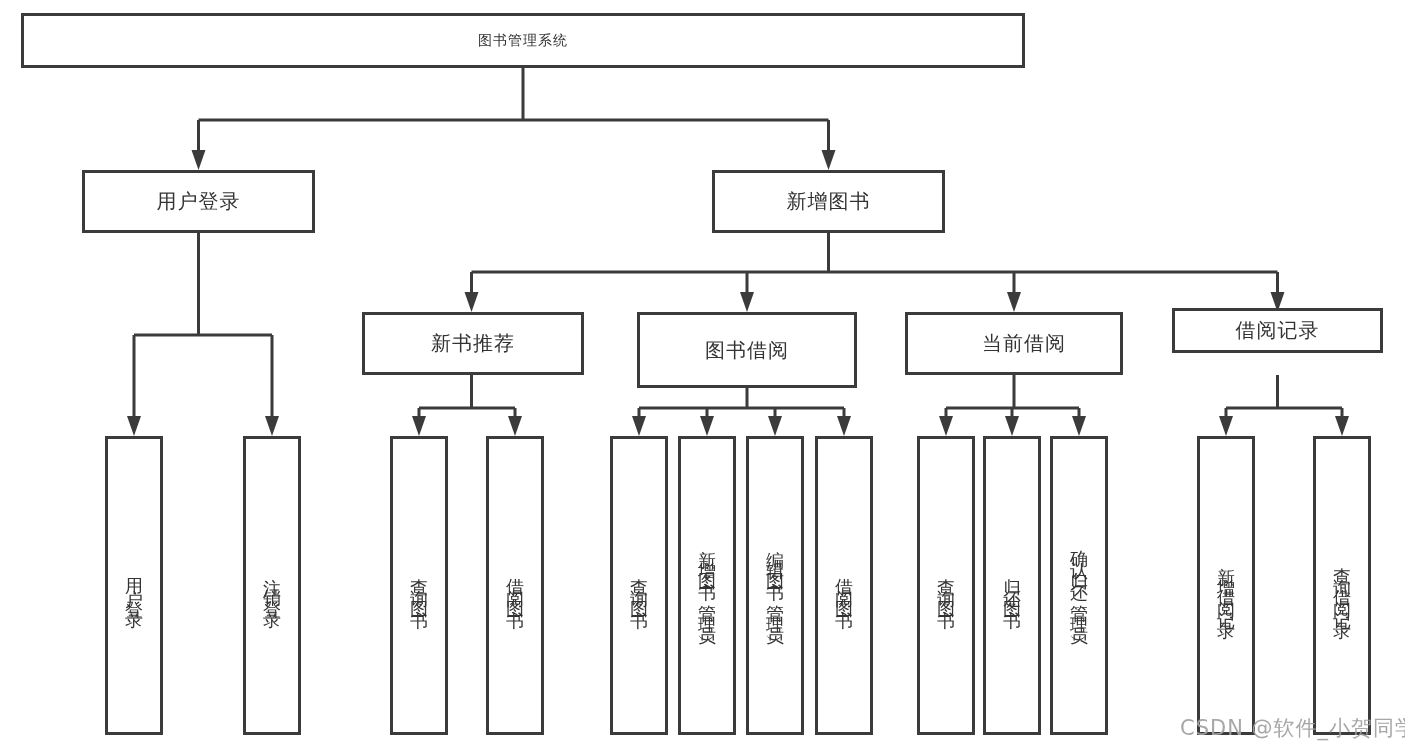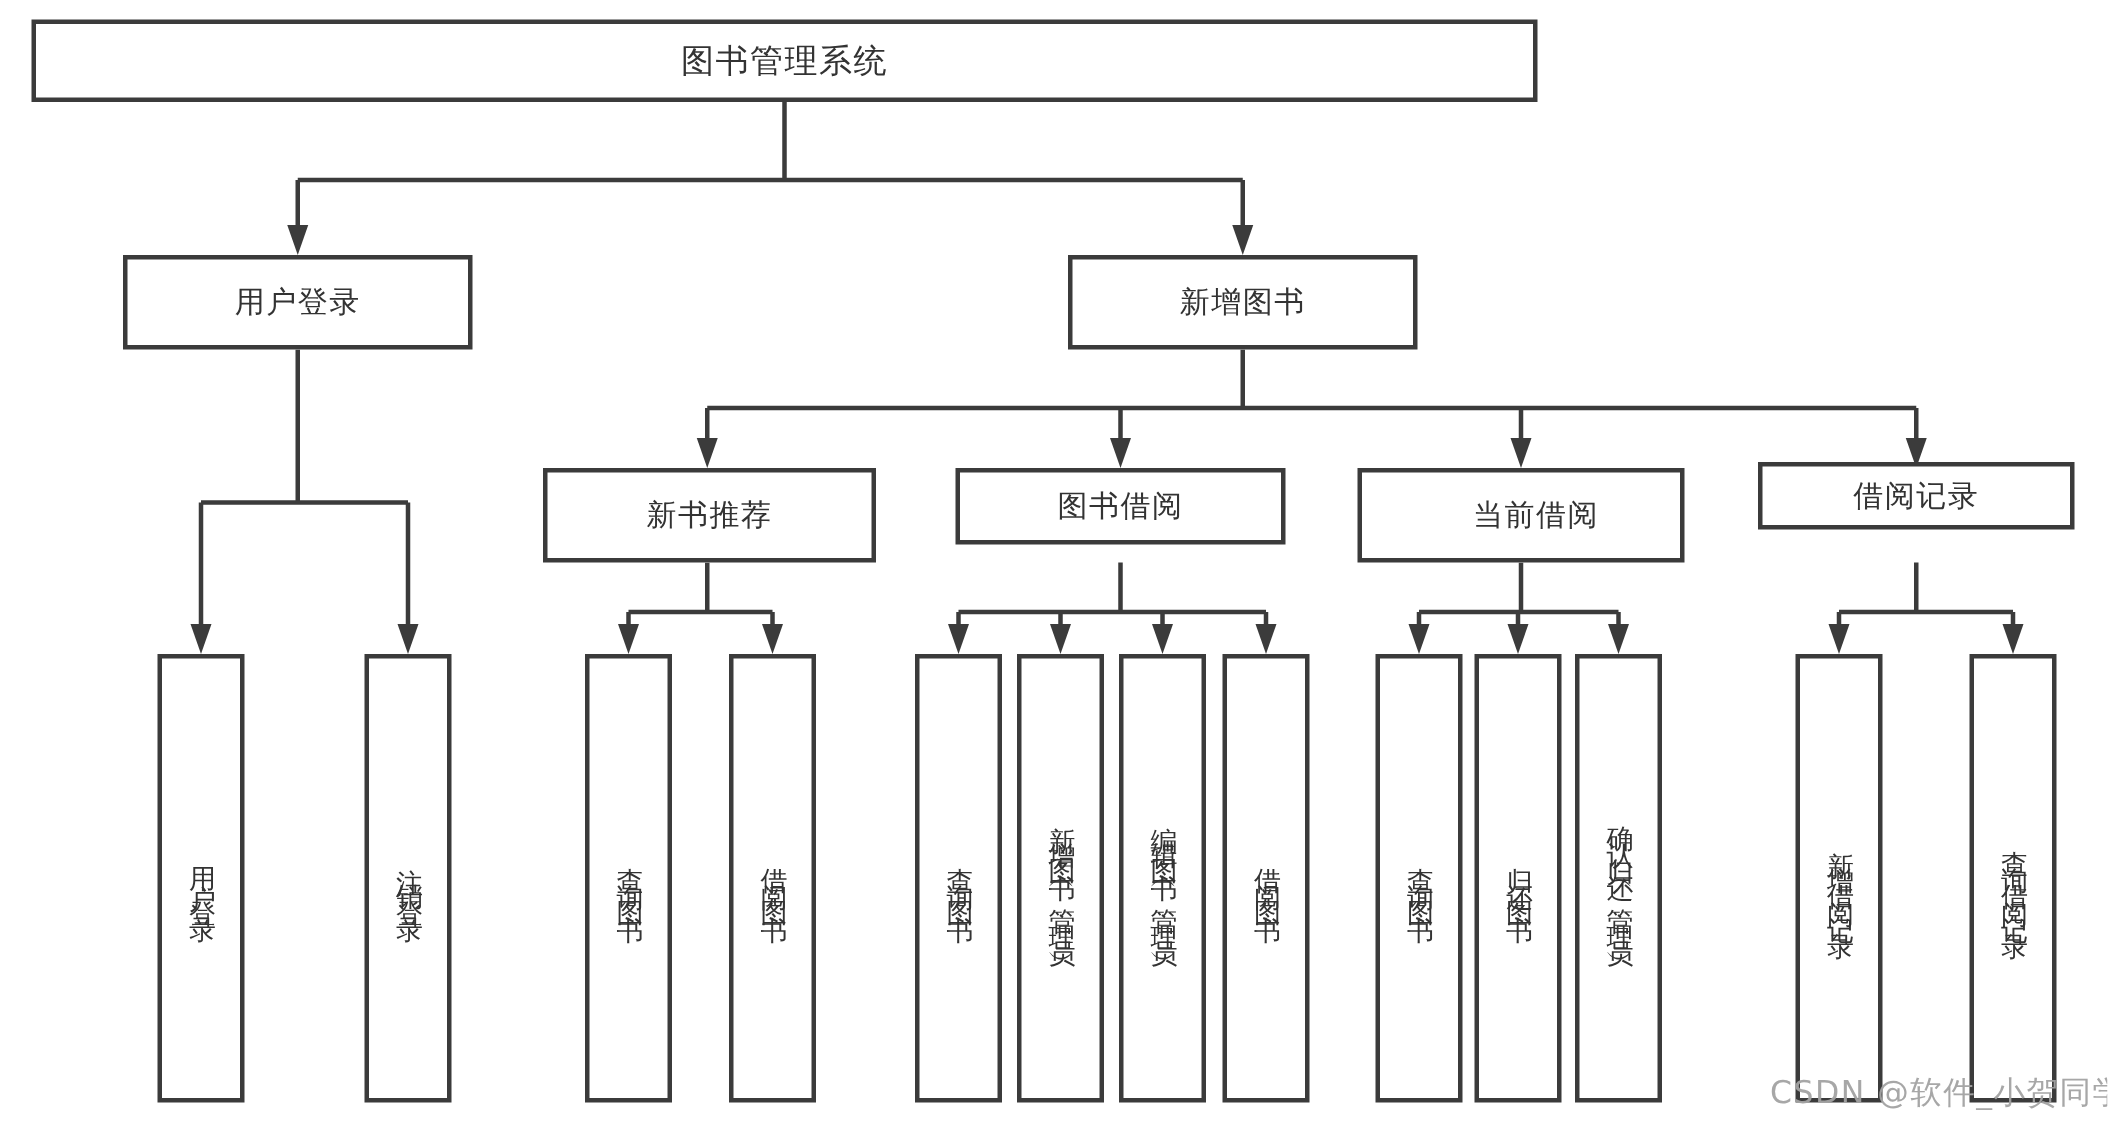--- a/index.html
+++ b/index.html
@@ -21,21 +21,21 @@
     position: absolute;
     box-sizing: border-box;
     border: 3px solid #3b3b3b;
     background: #ffffff;
     display: flex;
     align-items: center;
     justify-content: center;
     color: #333333;
   }
   .hbox { font-size: 20px; letter-spacing: 1px; }
-  .root-box { font-size: 22px; }
+  .root-box { font-size: 14px; }
   .vbox span {
     writing-mode: vertical-rl;
     text-orientation: mixed;
     font-size: 18px;
     line-height: 1;
     letter-spacing: 11px;
     color: #333333;
   }
   .watermark {
     position: absolute;
@@ -104,21 +104,21 @@
   <div class="node hbox" style="left:82px; top:170px; width:233px; height:63px;">
     <span>用户登录</span>
   </div>
   <div class="node hbox" style="left:712px; top:170px; width:233px; height:63px;">
     <span>新增图书</span>
   </div>
 
   <div class="node hbox" style="left:362px; top:312px; width:222px; height:63px;">
     <span>新书推荐</span>
   </div>
-  <div class="node hbox" style="left:637px; top:312px; width:220px; height:51px;">
+  <div class="node hbox" style="left:637px; top:312px; width:220px; height:76px;">
     <span>图书借阅</span>
   </div>
   <div class="node hbox" style="left:905px; top:312px; width:218px; height:63px;padding-left:20px;">
     <span>当前借阅</span>
   </div>
   <div class="node hbox" style="left:1172px; top:308px; width:211px; height:45px;">
     <span>借阅记录</span>
   </div>
 
   <div class="node vbox" style="left:105px; top:436px; width:58px; height:299px;">

